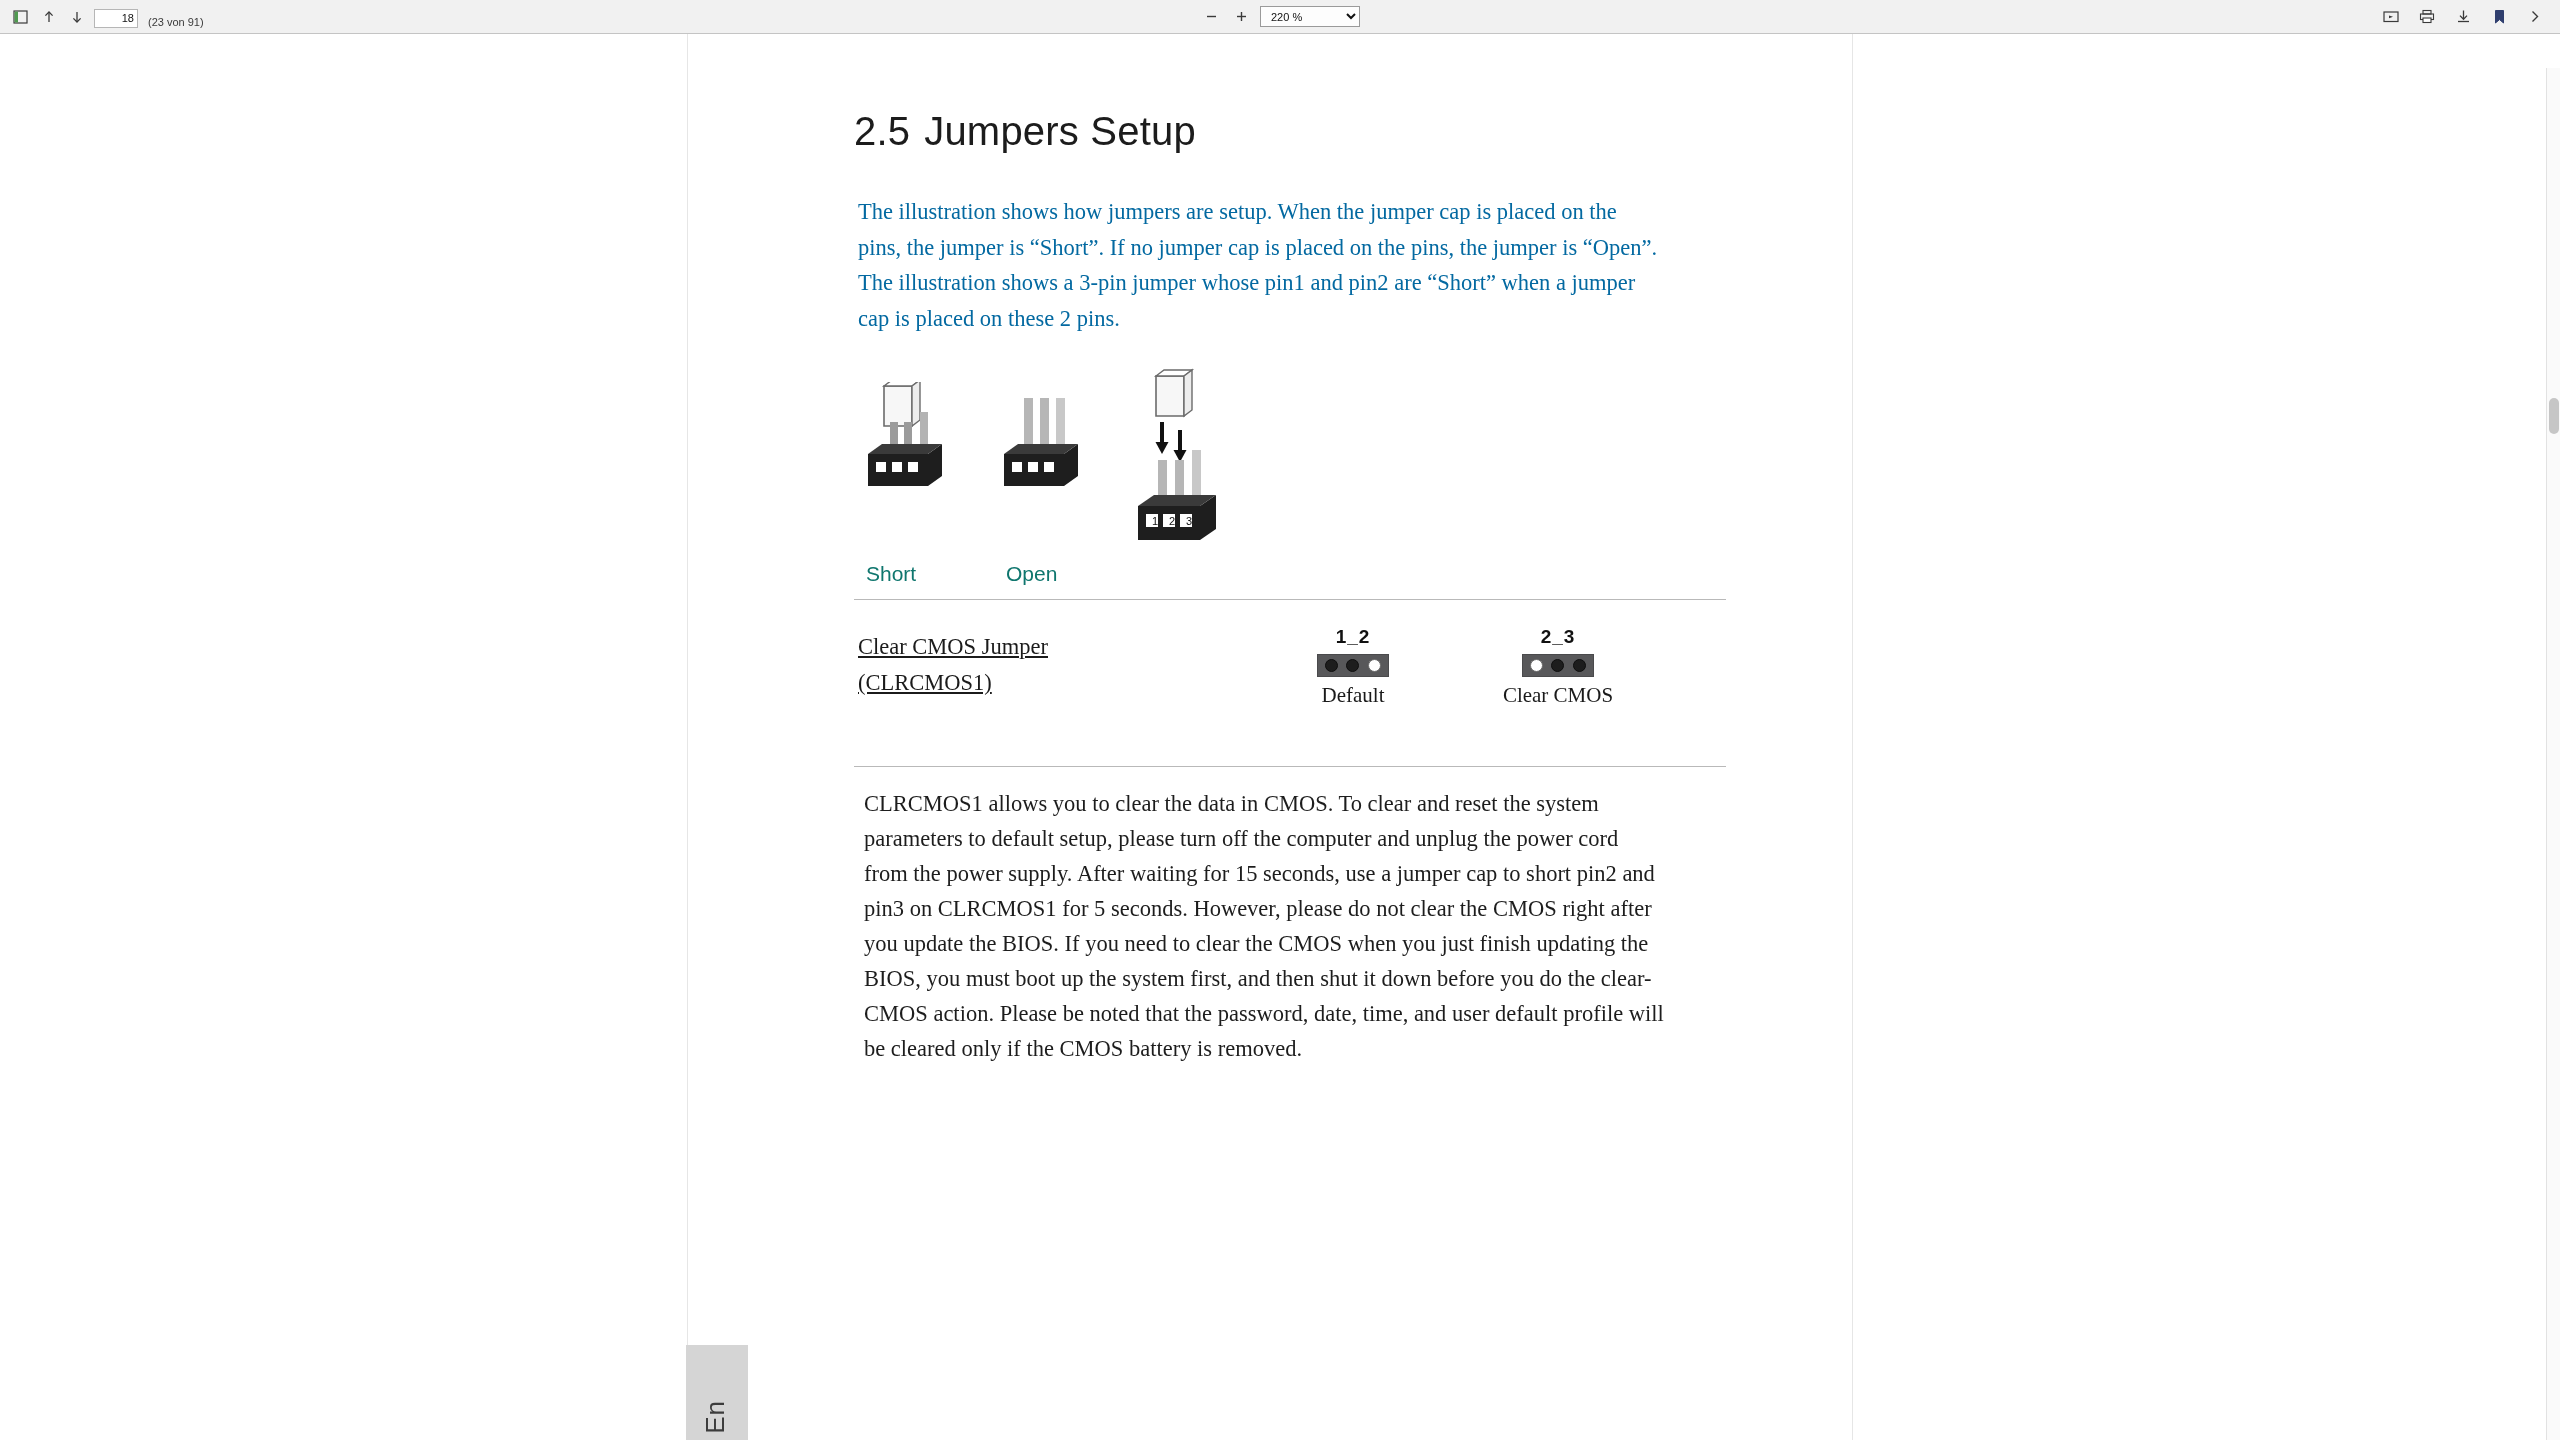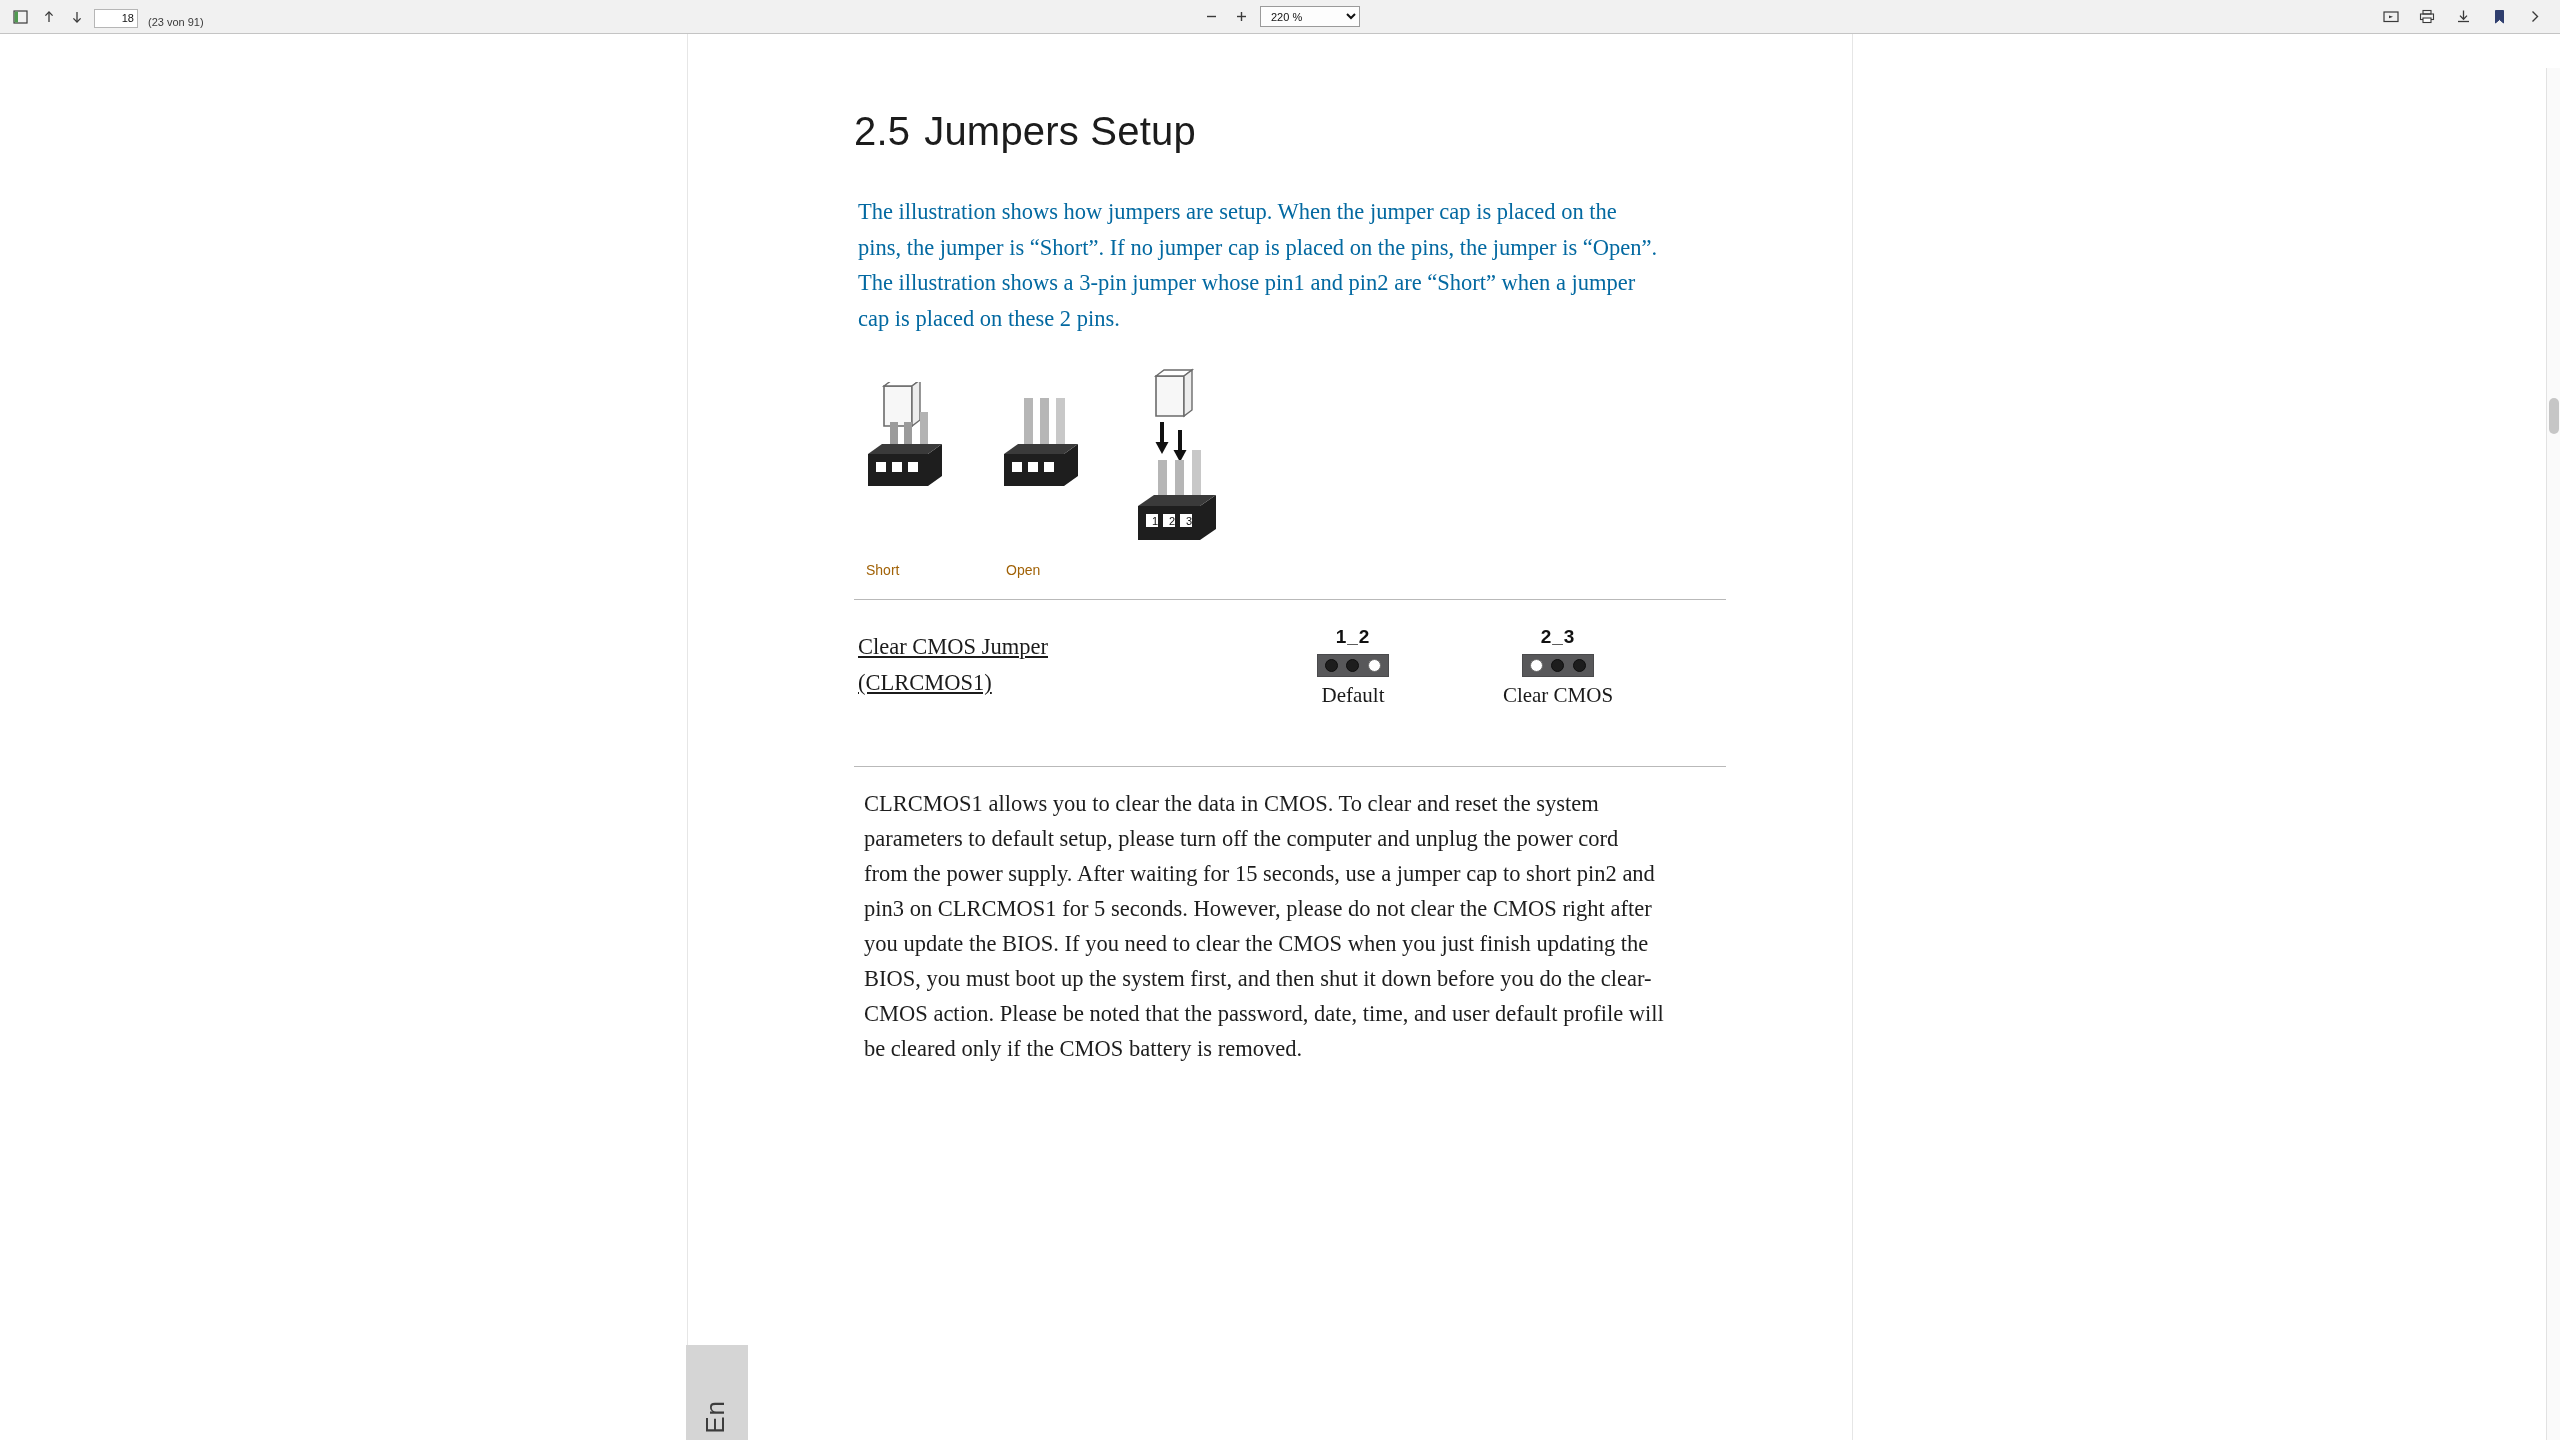--- a/index.html
+++ b/index.html
@@ -138,22 +138,22 @@
   .illus {
     position: absolute;
     left: 160px;
     top: 330px;
     width: 820px;
     height: 230px;
   }
   .lbl {
     position: absolute;
     font-family: "Liberation Sans", sans-serif;
-    font-size: 14px;
-    color: #a16207;
+    font-size: 21px;
+    color: #0f766e;
   }
 
   
   .rule {
     position: absolute;
     left: 166px;
     width: 872px;
     height: 1px;
     background: #b9b9b9;
   }

